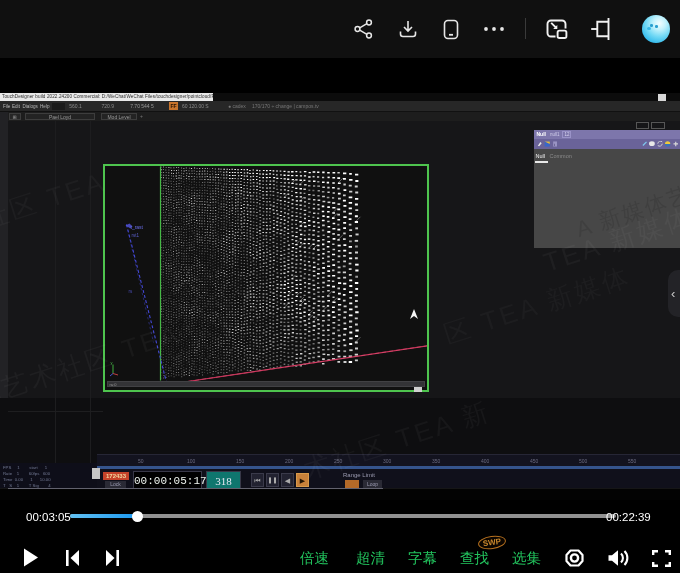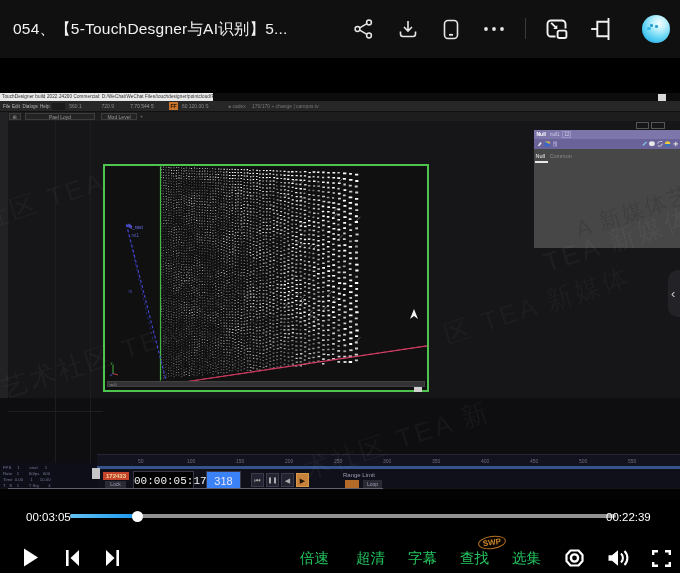--- a/index.html
+++ b/index.html
@@ -48,21 +48,20 @@
 #fill{left:70px;top:513.5px;width:64px;height:4.5px;border-radius:2.2px;background:linear-gradient(90deg,#63c1f2,#1e9af0)}
 #knob{left:131.5px;top:510.5px;width:11px;height:11px;border-radius:50%;background:#fff}
 
 #wmurl{left:405px;top:527px;color:#9c9c9c;font-size:16.5px;letter-spacing:3.4px;font-family:"Liberation Mono",monospace}
 #swp{left:478px;top:536px;width:28px;height:13px;border:1.5px solid #b5701e;border-radius:50%;transform:rotate(-8deg);color:#c8872c;font-size:8px;font-weight:bold;text-align:center;line-height:12px;background:rgba(20,10,0,.55)}
 
 .cbtn{color:#22c55e;font-size:14.5px;top:549px}
 </style></head><body>
 <div id="stage">
   <div id="topbar" class="abs"></div>
-  <div id="title" class="abs">054、【5-TouchDesgner与AI识别】5...</div>
   <svg class="abs tico" style="left:354px" width="19" height="20" viewBox="0 0 19 20" fill="none" stroke="#e6e6e6" stroke-width="1.5">
     <circle cx="3.5" cy="10" r="2.4"></circle>
       <circle cx="15" cy="3.5" r="2.4"></circle>
       <circle cx="15" cy="16.5" r="2.4"></circle>
     <path d="M5.7 8.9 12.9 4.6M5.7 11.1 12.9 15.4"></path>
     </svg>
   <svg class="abs tico" style="left:398px" width="20" height="20" viewBox="0 0 20 20" fill="none" stroke="#e6e6e6" stroke-width="1.6">
     <path d="M10 2v9.5M6 8l4 4 4-4"></path>
       <path d="M2.5 12.5v2.5a2.5 2.5 0 0 0 2.5 2.5h10a2.5 2.5 0 0 0 2.5-2.5v-2.5"></path>
     </svg>
@@ -482,22 +481,22 @@
           <span class="abs" style="left:335px;top:3.5px">350</span>
           <span class="abs" style="left:384px;top:3.5px">400</span>
           <span class="abs" style="left:433px;top:3.5px">450</span>
           <span class="abs" style="left:482px;top:3.5px">500</span>
           <span class="abs" style="left:531px;top:3.5px">550</span>
     </div>
     <div id="blueline" class="abs"></div>
     <div id="tlrow" class="abs">
       <div class="abs" style="left:6px;top:3.5px;width:26px;height:8px;background:#c4432a;color:#f0d8a0;font-size:6px;line-height:8px;text-align:center;font-weight:bold">172433</div>
       <div class="abs" style="left:8px;top:12.5px;width:21px;height:7px;background:#2a2a35;color:#9a9ab0;font-size:5px;line-height:7px;text-align:center">Lock</div>
-      <div class="abs" style="left:36px;top:2px;width:61px;height:20px;background:#000;border:1px solid #383848;color:#eef4ee;font-size:11px;line-height:18px;text-align:right;font-family:'Liberation Mono',monospace">00:00:05:17</div>
-      <div class="abs" style="left:109px;top:2px;width:35px;height:20px;background:#3b82f6;border:1px solid #383848;color:#e8e8f4;font-size:11px;line-height:18px;text-align:center;font-family:Liberation Sans, sans-serif">318</div>
+      <div class="abs" style="left:36px;top:2px;width:69px;height:20px;background:#000;border:1px solid #383848;color:#eef4ee;font-size:11px;line-height:18px;text-align:right;font-family:'Liberation Mono',monospace">00:00:05:17</div>
+      <div class="abs" style="left:109px;top:2px;width:35px;height:20px;background:#0f766e;border:1px solid #383848;color:#e8e8f4;font-size:11px;line-height:18px;text-align:center;font-family:Liberation Serif, serif">318</div>
       <div class="abs" style="left:154px;top:4.5px;width:13px;height:14px;background:#222230;border:1px solid #3a3a4a;color:#aaa;font-size:7px;text-align:center;line-height:13px">⏮</div>
       <div class="abs" style="left:169px;top:4.5px;width:13px;height:14px;background:#222230;border:1px solid #3a3a4a;color:#aaa;font-size:6px;text-align:center;line-height:13px">❚❚</div>
       <div class="abs" style="left:184px;top:4.5px;width:13px;height:14px;background:#222230;border:1px solid #3a3a4a;color:#aaa;font-size:7px;text-align:center;line-height:13px">◀</div>
       <div class="abs" style="left:199px;top:4.5px;width:13px;height:14px;background:#c8813a;border:1px solid #d89a4a;color:#241503;font-size:7px;text-align:center;line-height:13px">▶</div>
       <span class="abs" style="left:246px;top:3px;color:#9a9ab0;font-size:6px">Range Limit</span>
       <div class="abs" style="left:248px;top:11px;width:14px;height:8px;background:#b46a28"></div>
       <div class="abs" style="left:266px;top:11px;width:19px;height:8px;background:#2a2a35;color:#9a9ab0;font-size:5px;line-height:8px;text-align:center">Loop</div>
     </div>
     <div id="lparams" class="abs">
       <div style="margin:2px 0 0 3px">FPS&nbsp;&nbsp;&nbsp;&nbsp;&nbsp;1&nbsp;&nbsp;&nbsp;&nbsp;&nbsp;&nbsp;&nbsp;&nbsp;start&nbsp;&nbsp;&nbsp;&nbsp;&nbsp;&nbsp;1</div>

